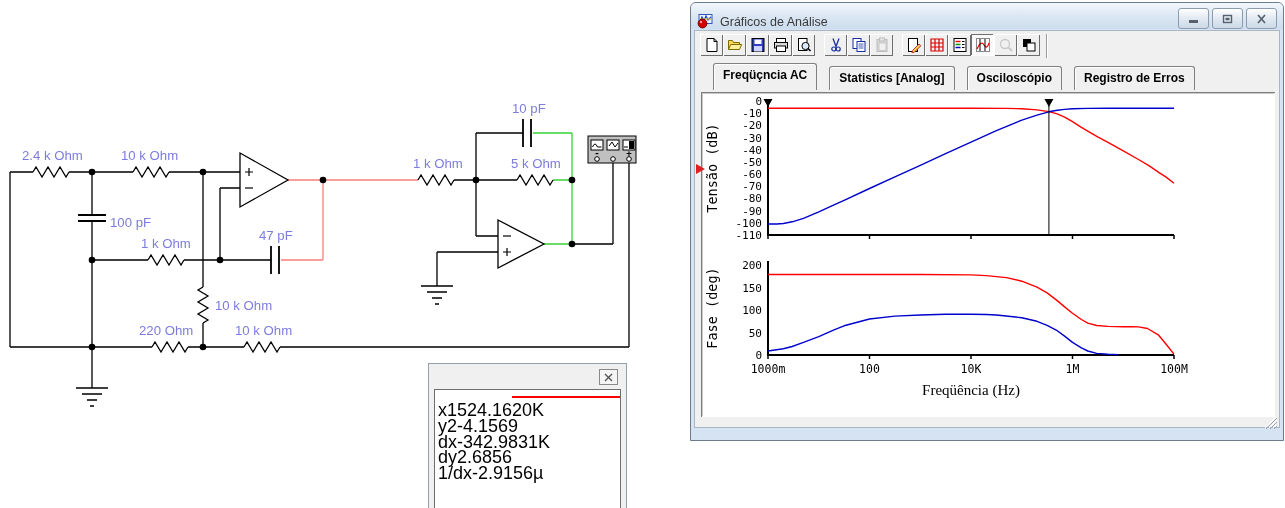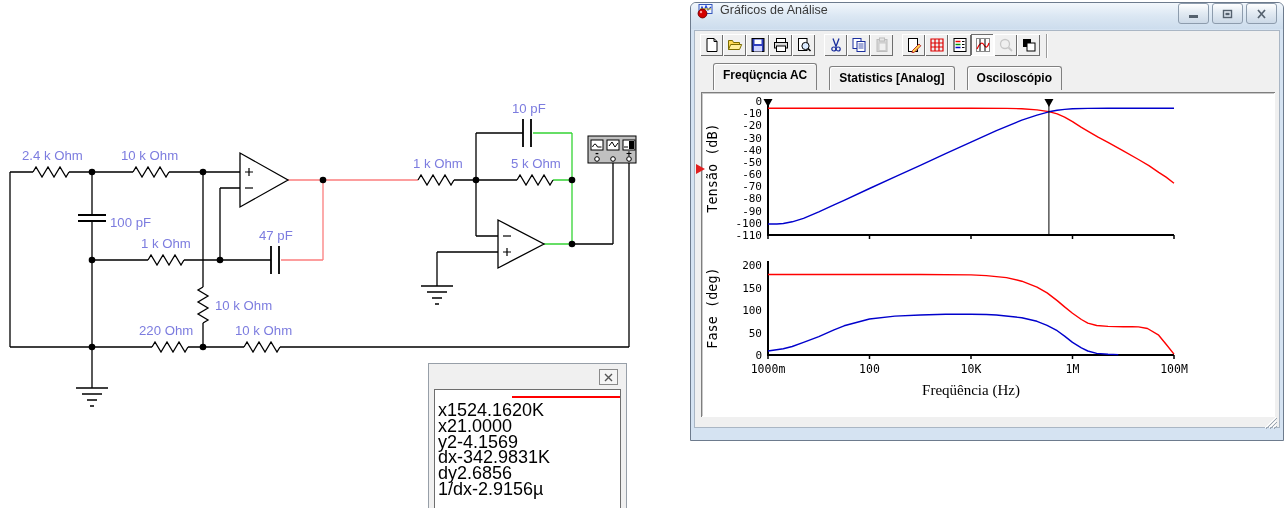--- a/index.html
+++ b/index.html
@@ -13,21 +13,21 @@
   .mw-list{position:absolute;left:5px;top:25px;right:5px;height:200px;background:#fff;
       border:1px solid #6e6e6e;}
   .mw-legend{position:absolute;left:77px;top:6px;width:108px;height:2px;}
   #mw-rows{position:absolute;left:3px;right:4px;top:13px;}
   .mw-row{display:flex;justify-content:flex-start;height:15.8px;line-height:15.8px;
       font-family:Liberation Sans, sans-serif;font-size:18px;color:#000;}
   
   .win{position:absolute;left:690px;top:2px;width:592px;height:437px;border:1px solid #6d7b8d;
       background:#d5e3f2;border-radius:6px 6px 0 0;box-sizing:content-box;}
   .titlebar{position:absolute;left:0;top:0;right:0;height:26px;border-radius:5px 5px 0 0;
-      background:linear-gradient(#f2f7fc,#dbe7f3 50%,#cddded);display:flex;align-items:flex-start;padding:0 6px;box-sizing:border-box;}
+      background:linear-gradient(#f2f7fc,#dbe7f3 50%,#cddded);display:flex;align-items:flex-end;padding:0 6px;box-sizing:border-box;}
   .title{font-size:12.5px;color:#3a3a3a;margin-left:7px;flex:1;}
   .winbtn{width:29px;height:19px;border:1px solid #8d9cad;border-radius:3px;margin-left:3px;
       background:linear-gradient(#ffffff,#e3ebf3 45%,#ccd9e7);display:flex;align-items:center;justify-content:center;}
   .win-body{position:absolute;left:3px;right:3px;top:27px;bottom:12px;background:#f0f0f0;
       border:1px solid #aab6c4;box-sizing:border-box;}
   .toolbar{height:28px;display:flex;align-items:flex-start;padding:3px 0 0 5px;}
   .tb-btn{width:23px;height:22px;background:#f0f0f0;display:flex;align-items:center;justify-content:center;
       box-shadow:inset 1px 1px 0 #ffffff, inset -1px -1px 0 #6e6e6e;}
   .tb-btn.pressed{box-shadow:inset -1px -1px 0 #ffffff, inset 1px 1px 0 #6e6e6e;background:#fafafa;}
   .tb-btn.disabled svg{opacity:.45;filter:grayscale(1);}
@@ -149,24 +149,20 @@
       </svg>
     </div>
     <div class="mw-list">
       <div class="mw-legend" style="background: rgb(255, 0, 0);"></div>
       <div id="mw-rows">
           <div class="mw-row">
             <span>x1</span>
             <span>524.1620K</span>
           </div>
           <div class="mw-row">
-            <span>x2</span>
-            <span>1.0000</span>
-          </div>
-          <div class="mw-row">
             <span>y2</span>
             <span>-4.1569</span>
           </div>
           <div class="mw-row">
             <span>dx</span>
             <span>-342.9831K</span>
           </div>
           <div class="mw-row">
             <span>dy</span>
             <span>2.6856</span>
@@ -303,20 +299,21 @@
               <rect x="2" y="2" width="8" height="8" fill="#000"></rect>
               <rect x="6" y="6" width="8" height="8" fill="#fff" stroke="#000"></rect>
             </svg>
           </div>
           <div class="tb-end"></div>
         </div>
       <div class="tabstrip" id="tabstrip">
           <div class="tab active">Freqüçncia AC</div>
           <div class="tab">Statistics [Analog]</div>
           <div class="tab">Osciloscópio</div>
+          <div class="tab">Registro de Erros</div>
         </div>
       <div class="panel">
         <svg id="charts" width="574" height="325" viewBox="700 88 574 325">
             <path d="M767 97V231H1173" stroke="#000" stroke-width="2" fill="none"></path>
             <text x="761" y="101" text-anchor="end" font-size="11" font-family="&quot;DejaVu Sans Mono&quot;,monospace">0</text>
             <text x="761" y="113.18181818181819" text-anchor="end" font-size="11" font-family="&quot;DejaVu Sans Mono&quot;,monospace">-10</text>
             <text x="761" y="125.36363636363636" text-anchor="end" font-size="11" font-family="&quot;DejaVu Sans Mono&quot;,monospace">-20</text>
             <text x="761" y="137.54545454545456" text-anchor="end" font-size="11" font-family="&quot;DejaVu Sans Mono&quot;,monospace">-30</text>
             <text x="761" y="149.72727272727275" text-anchor="end" font-size="11" font-family="&quot;DejaVu Sans Mono&quot;,monospace">-40</text>
             <text x="761" y="161.9090909090909" text-anchor="end" font-size="11" font-family="&quot;DejaVu Sans Mono&quot;,monospace">-50</text>

